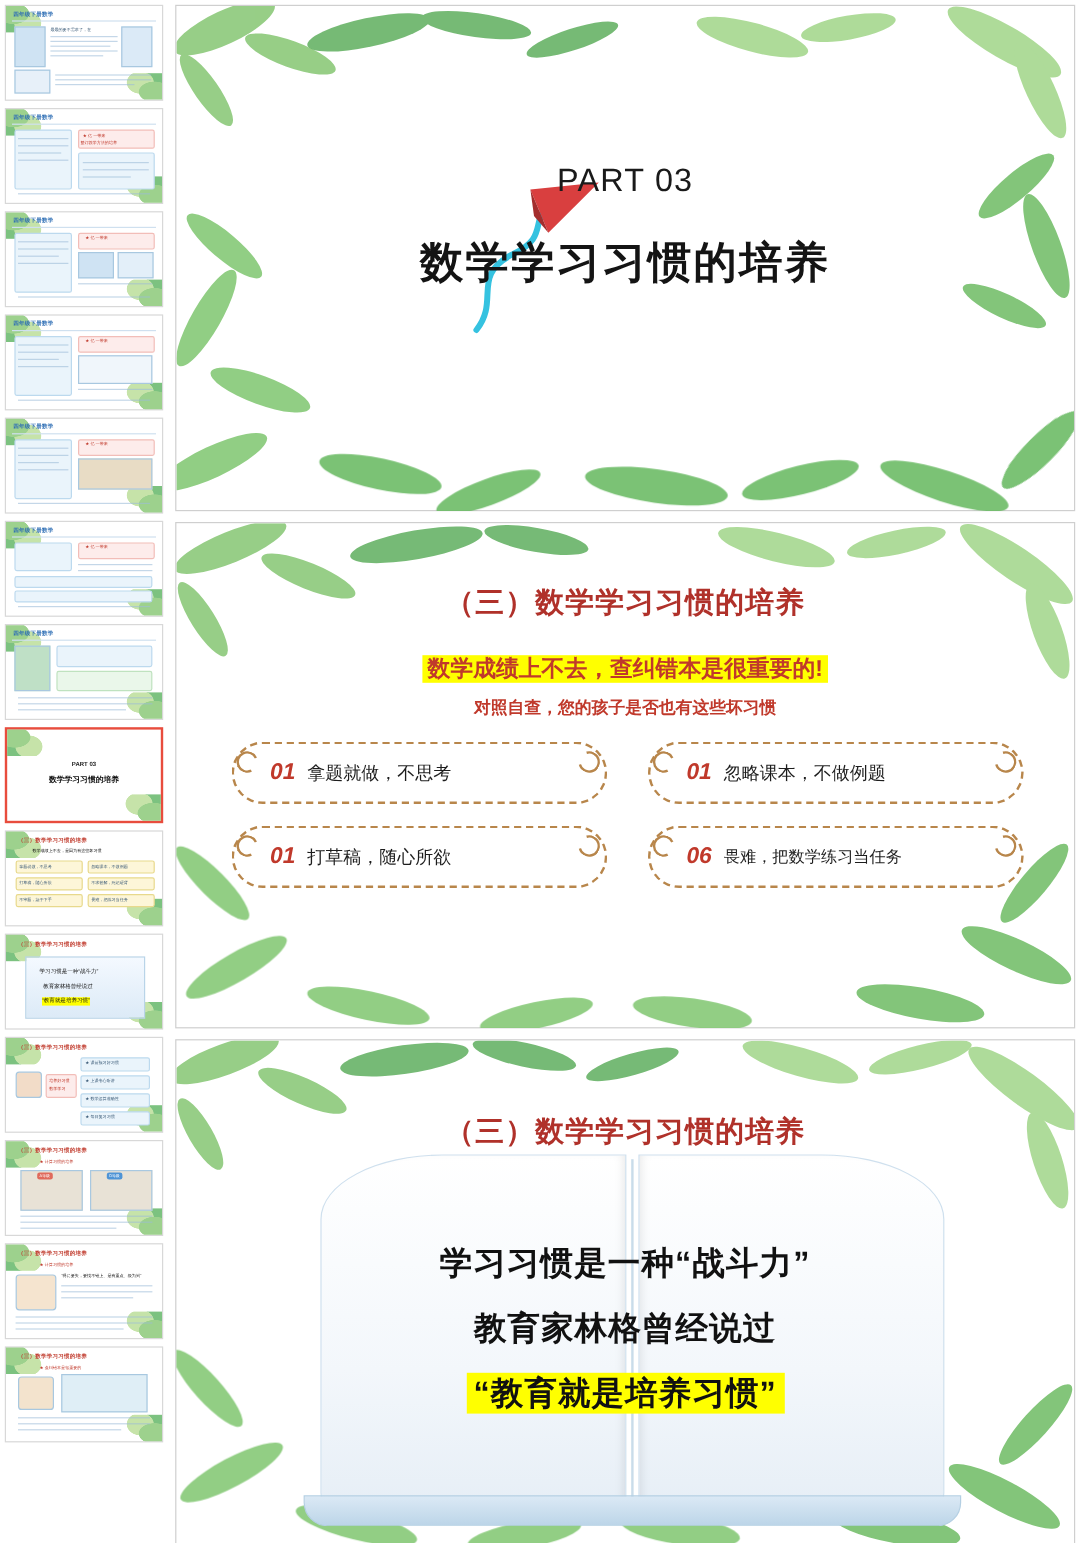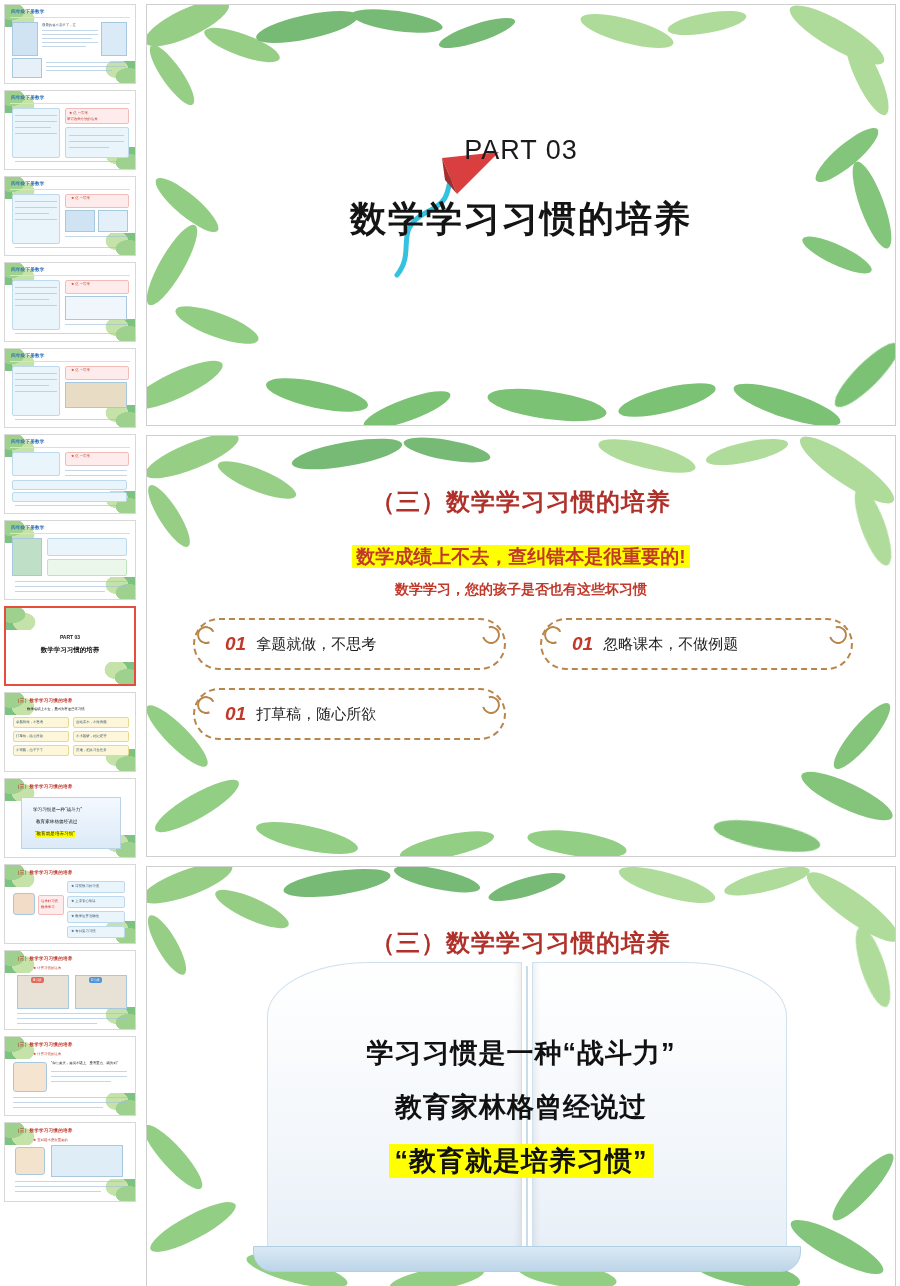--- a/index.html
+++ b/index.html
@@ -453,21 +453,21 @@
           <ellipse cx="160" cy="402" rx="52" ry="12" transform="rotate(12 160 402)"></ellipse>
           <ellipse cx="300" cy="410" rx="48" ry="11" transform="rotate(-12 300 410)"></ellipse>
           <ellipse cx="430" cy="408" rx="50" ry="12" transform="rotate(8 430 408)"></ellipse>
         </g>
       </svg>
 
       <div class="sec-title" style="top:50px;">（三）数学学习习惯的培养</div>
       <div class="s2-sub">
         <span class="hl-yellow">数学成绩上不去，查纠错本是很重要的!</span>
       </div>
-      <div class="s2-sub2">数学学习，您的孩子是否也有这些坏习惯</div>
+      <div class="s2-sub2">对照自查，您的孩子是否也有这些坏习惯</div>
 
       <div class="habit-grid">
         <div class="habit">
           <div class="cloud"></div>
           <div class="curl l"></div>
           <div class="curl"></div>
           <span class="num">01</span>
           <span class="txt">拿题就做，不思考</span>
         </div>
         <div class="habit">
@@ -477,20 +477,27 @@
           <span class="num">01</span>
           <span class="txt">忽略课本，不做例题</span>
         </div>
         <div class="habit">
           <div class="cloud"></div>
           <div class="curl l"></div>
           <div class="curl"></div>
           <span class="num">01</span>
           <span class="txt">打草稿，随心所欲</span>
         </div>
+        <div class="habit">
+          <div class="cloud"></div>
+          <div class="curl l"></div>
+          <div class="curl"></div>
+          <span class="num">06</span>
+          <span class="txt" style="font-size:13.5px;">畏难，把数学练习当任务</span>
+        </div>
       </div>
     </div>
 
     <div class="slide">
       <svg class="leaf-deco" style="left:0;top:0;width:750px;height:422px;" viewBox="0 0 750 422">
         <g fill="#8cc97a" opacity="0.9">
           <ellipse cx="40" cy="16" rx="48" ry="13" transform="rotate(-20 40 16)"></ellipse>
           <ellipse cx="105" cy="42" rx="40" ry="11" transform="rotate(24 105 42)"></ellipse>
           <ellipse cx="20" cy="78" rx="34" ry="10" transform="rotate(60 20 78)"></ellipse>
         </g>

